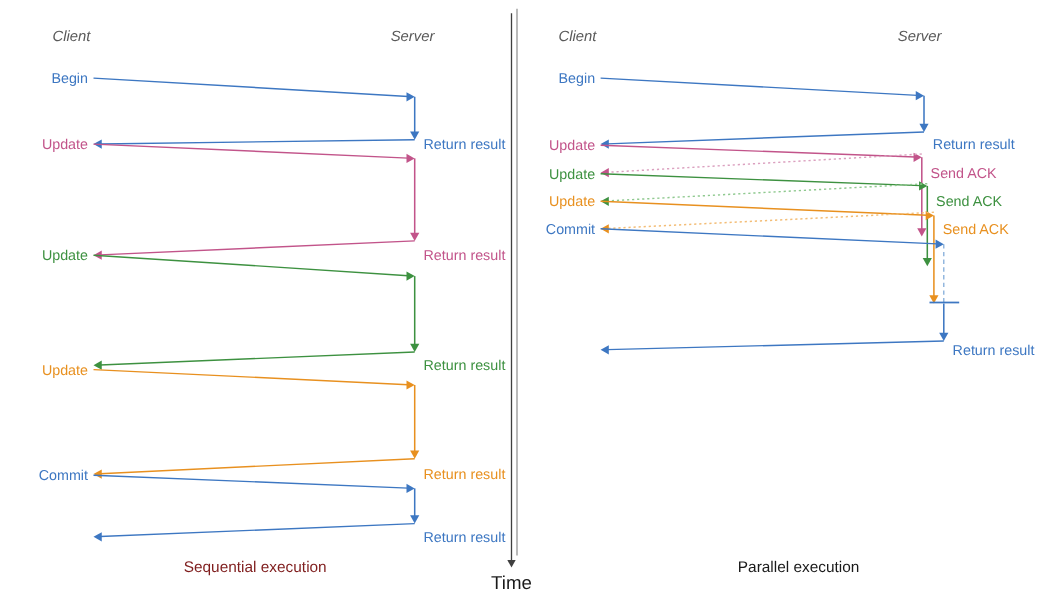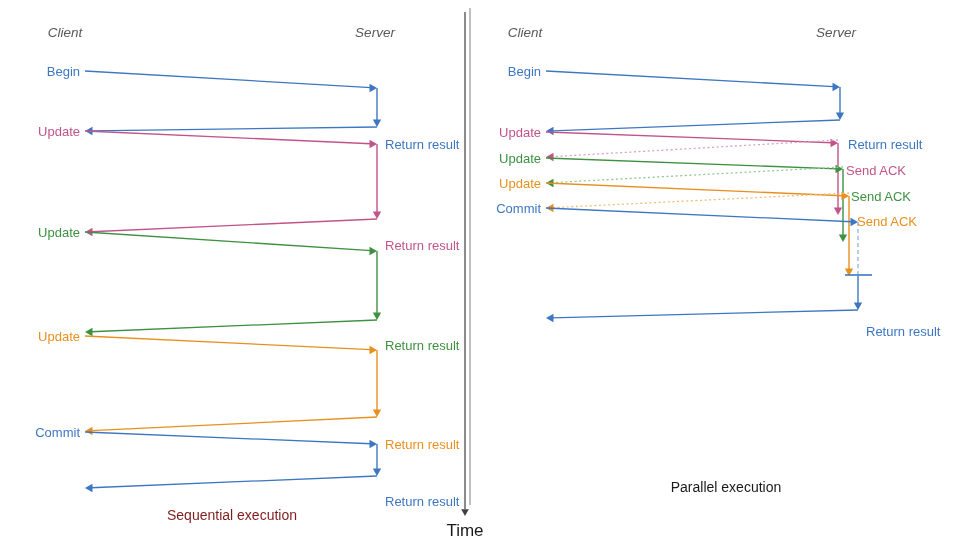--- a/index.html
+++ b/index.html
@@ -2,21 +2,21 @@
 <html><head>
 <meta charset="utf-8">
 <style>
   html,body{margin:0;padding:0;background:#ffffff;}
   body{width:960px;height:540px;overflow:hidden;
        font-family:"Liberation Sans","DejaVu Sans",sans-serif;}
   #stage{position:relative;width:960px;height:540px;background:#fff;}
   svg.layer{position:absolute;left:0;top:0;width:960px;height:540px;}
   .lbl{position:absolute;white-space:nowrap;font-size:13px;line-height:1;}
   .lbl.right{transform:translate(-100%,-50%);}
-  .lbl.left{transform:translate(0,-50%);margin-top:13px;}
+  .lbl.left{transform:translate(0,-50%);}
   .lbl.center{transform:translate(-50%,-50%);}
   .col-head{font-style:italic;font-size:13.5px;color:#595959;}
   .caption{font-size:14px;color:#1a1a1a;}
   .axis-label{font-size:17px;color:#1a1a1a;}
 </style>
 </head>
 <body>
 
 <div id="stage">
   <svg class="layer" id="lines" viewBox="0 0 960 540" xmlns="http://www.w3.org/2000/svg">
@@ -96,21 +96,21 @@
       <div class="lbl right" style="left: 80px; top: 131px; color: rgb(194, 84, 138);">Update</div>
       <div class="lbl left" style="left: 385px; top: 232px; color: rgb(194, 84, 138);">Return result</div>
       <div class="lbl right" style="left: 80px; top: 232px; color: rgb(61, 145, 64);">Update</div>
       <div class="lbl left" style="left: 385px; top: 332px; color: rgb(61, 145, 64);">Return result</div>
       <div class="lbl right" style="left: 80px; top: 336px; color: rgb(232, 144, 31);">Update</div>
       <div class="lbl left" style="left: 385px; top: 431px; color: rgb(232, 144, 31);">Return result</div>
       <div class="lbl right" style="left: 80px; top: 432px; color: rgb(61, 119, 194);">Commit</div>
       <div class="lbl left" style="left: 385px; top: 488px; color: rgb(61, 119, 194);">Return result</div>
       <div class="lbl center col-head" style="left: 525px; top: 33px; color: rgb(89, 89, 89);">Client</div>
       <div class="lbl center col-head" style="left: 836px; top: 33px; color: rgb(89, 89, 89);">Server</div>
-      <div class="lbl center caption" style="left: 726px; top: 487px; color: rgb(26, 26, 26);">Parallel execution</div>
+      <div class="lbl center caption" style="left: 726px; top: 515px; color: rgb(26, 26, 26);">Parallel execution</div>
       <div class="lbl right" style="left: 541px; top: 71px; color: rgb(61, 119, 194);">Begin</div>
       <div class="lbl left" style="left: 848px; top: 131px; color: rgb(61, 119, 194);">Return result</div>
       <div class="lbl right" style="left: 541px; top: 132px; color: rgb(194, 84, 138);">Update</div>
       <div class="lbl left" style="left: 846px; top: 157px; color: rgb(194, 84, 138);">Send ACK</div>
       <div class="lbl right" style="left: 541px; top: 158px; color: rgb(61, 145, 64);">Update</div>
       <div class="lbl left" style="left: 851px; top: 183px; color: rgb(61, 145, 64);">Send ACK</div>
       <div class="lbl right" style="left: 541px; top: 183px; color: rgb(232, 144, 31);">Update</div>
       <div class="lbl left" style="left: 857px; top: 208px; color: rgb(232, 144, 31);">Send ACK</div>
       <div class="lbl right" style="left: 541px; top: 208px; color: rgb(61, 119, 194);">Commit</div>
       <div class="lbl left" style="left: 866px; top: 318px; color: rgb(61, 119, 194);">Return result</div>

